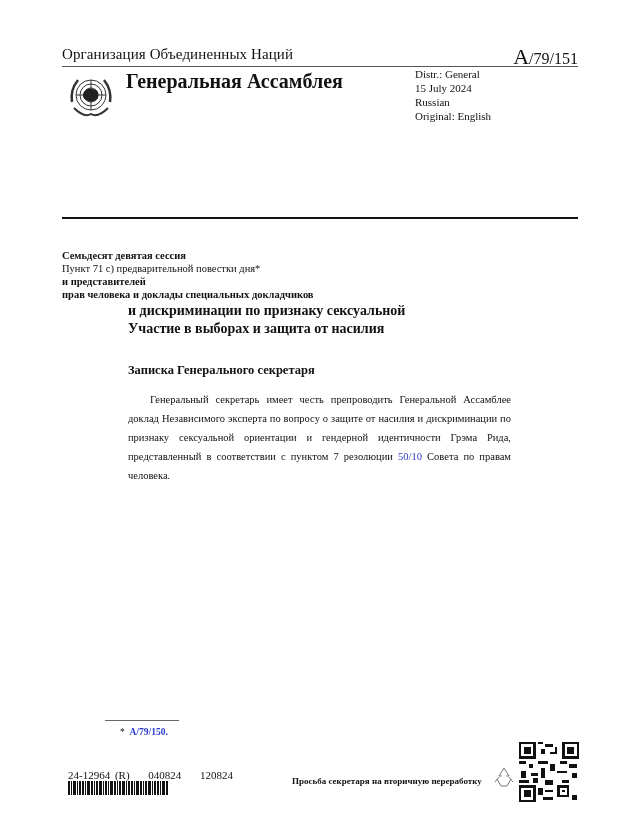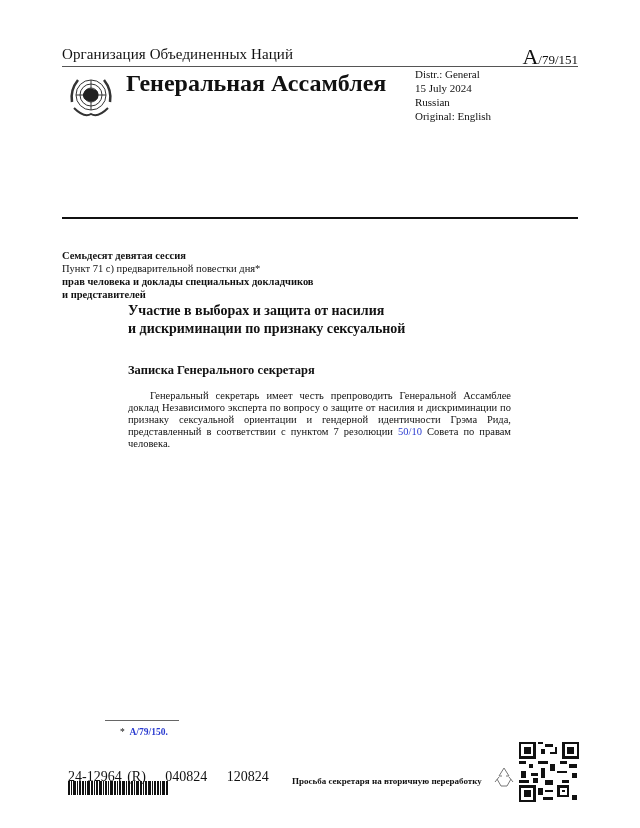--- a/index.html
+++ b/index.html
@@ -2,35 +2,35 @@
 <html><head>
 <meta charset="utf-8">
 <style>
   html, body { margin: 0; padding: 0; background: #fff; }
   body { width: 640px; height: 828px; position: relative; overflow: hidden;
          font-family: "Liberation Serif", "DejaVu Serif", serif; color: #111; }
   .abs { position: absolute; }
   .org { left: 62px; top: 46px; font-size: 15px; letter-spacing: 0.1px; }
   .symbol { right: 62px; top: 44px; white-space: nowrap; }
   .symbol .big { font-size: 22px; }
-  .symbol .small { font-size: 13px; }
+  .symbol .small { font-size: 16px; }
   .rule-top { left: 62px; top: 66px; width: 516px; height: 1px; background: #555; }
   .logo { left: 66px; top: 72px; width: 50px; height: 48px; }
-  .assembly { left: 126px; top: 70px; font-size: 24px; font-weight: bold; }
+  .assembly { left: 126px; top: 70px; font-size: 20px; font-weight: bold; }
   .distr { left: 415px; top: 67px; font-size: 11px; line-height: 14px; }
   .rule-thick { left: 62px; top: 217px; width: 516px; height: 2px; background: #111; }
   .session { left: 62px; top: 222px; font-size: 10.5px; line-height: 13px; margin-top: 27px; }
   .session .b { font-weight: bold; }
   .title { left: 128px; top: 302px; font-size: 14px; font-weight: bold; line-height: 18px; width: 330px; }
   .note { left: 128px; top: 363px; font-size: 12.5px; font-weight: bold; }
-  .body { left: 128px; top: 390px; width: 383px; font-size: 10.5px; line-height: 12px; text-align: justify; text-indent: 22px; }
+  .body { left: 128px; top: 390px; width: 383px; font-size: 10.5px; line-height: 19px; text-align: justify; text-indent: 22px; }
   .link { color: #2a3bd0; }
   .fn-rule { left: 105px; top: 720px; width: 74px; height: 1px; background: #666; }
   .fn { left: 120px; top: 727px; font-size: 9.5px; }
-  .jobno { left: 68px; top: 769px; font-size: 14px; word-spacing: 2px; }
+  .jobno { left: 68px; top: 769px; font-size: 11px; word-spacing: 2px; }
   .jobno span { margin-right: 14px; }
   .barcode { left: 68px; top: 781px; height: 14px; display: flex; gap: 1px; }
   .barcode i { display: block; background: #111; height: 14px; }
   .recycle-text { left: 292px; top: 776px; font-size: 9px; font-weight: bold; }
   .recycle { left: 492px; top: 765px; width: 24px; height: 24px; }
   .qr { left: 519px; top: 742px; width: 60px; height: 60px; }
 </style>
 </head>
 <body>
 
@@ -61,27 +61,27 @@
   <div>15 July 2024</div>
   <div>Russian</div>
   <div>Original: English</div>
 </div>
 
 <div class="abs rule-thick"></div>
 
 <div class="abs session">
   <div class="b">Семьдесят девятая сессия</div>
   <div>Пункт 71 c) предварительной повестки дня*</div>
+  <div class="b">и представителей</div>
   <div class="b">прав человека и доклады специальных докладчиков</div>
-  <div class="b">и представителей</div>
 </div>
 
 <div class="abs title">
+  <div>и дискриминации по признаку сексуальной</div>
   <div>Участие в выборах и защита от насилия</div>
-  <div>и дискриминации по признаку сексуальной</div>
 </div>
 
 <div class="abs note">Записка Генерального секретаря</div>
 
 <div class="abs body"><span>Генеральный секретарь имеет честь препроводить Генеральной Ассамблее доклад Независимого эксперта по вопросу о защите от насилия и дискриминации по признаку сексуальной ориентации и гендерной идентичности Грэма Рида, представленный в соответствии с пунктом 7 резолюции </span><a class="link">50/10</a><span> Совета по правам человека.</span></div>
 
 <div class="abs fn-rule"></div>
 <div class="abs fn">
   <span>*</span>&nbsp;
   <a class="link" style="font-weight:bold">A/79/150.</a>

